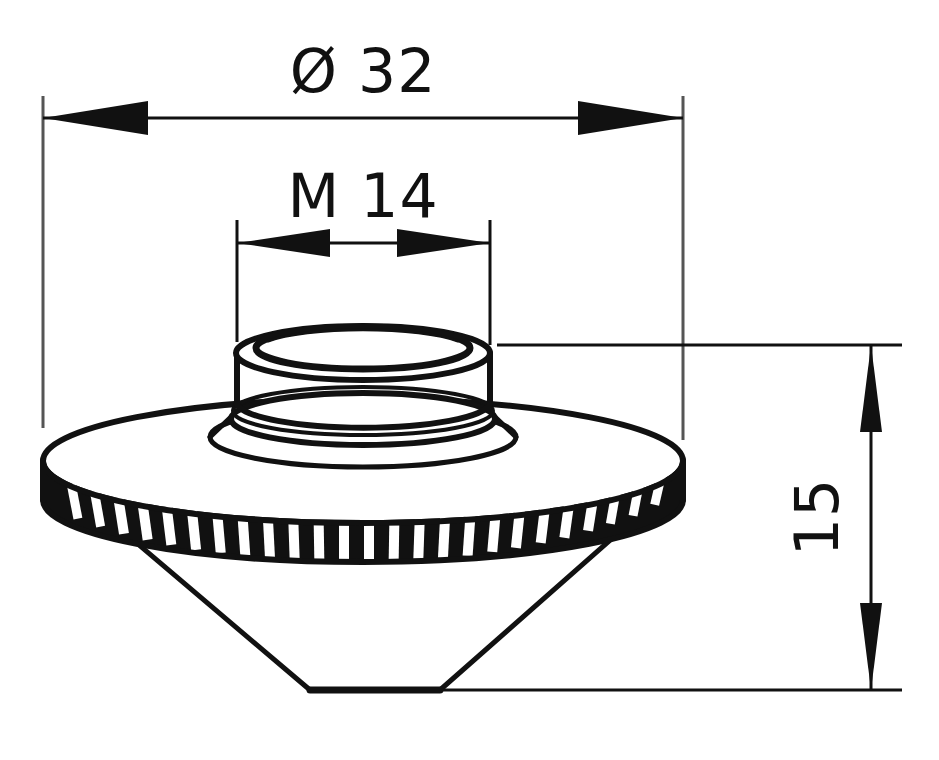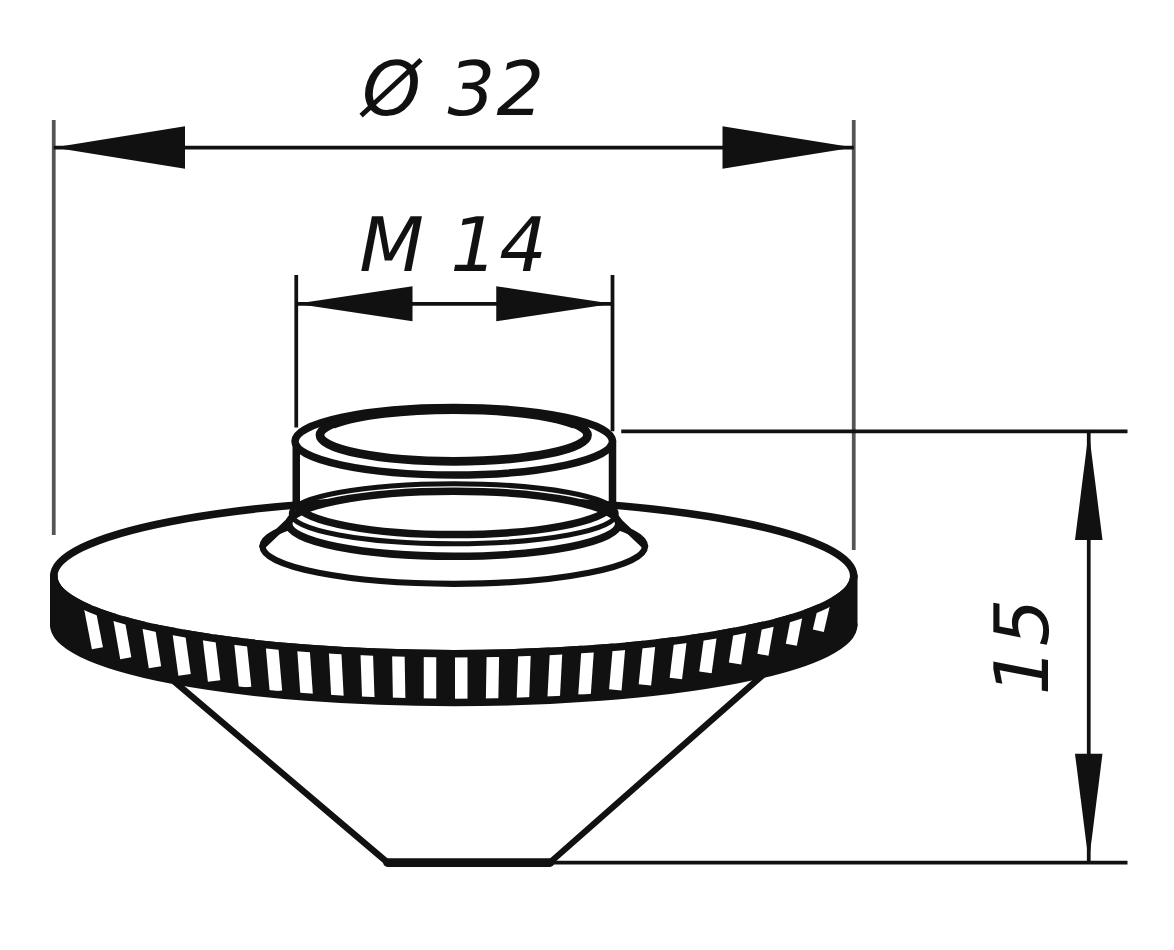--- a/index.html
+++ b/index.html
@@ -13,21 +13,20 @@
     font-family: "Liberation Sans", sans-serif;
     overflow: hidden;
     position: relative;
   }
   #drawing-root {
     position: absolute;
     left: 0;
     top: 0;
     width: 939px;
     height: 760px;
-    font-style: italic;
   }
   svg#technical-drawing {
     display: block;
     width: 939px;
     height: 760px;
     background: #ffffff;
   }
   .dim-text {
     font-family: "DejaVu Sans", sans-serif;
     font-size: 60px;

